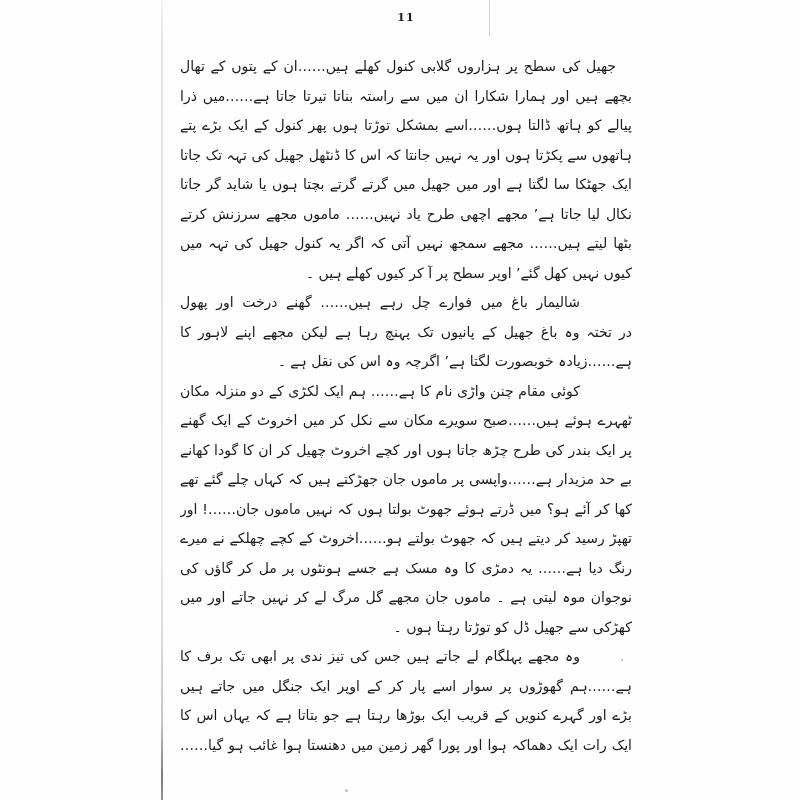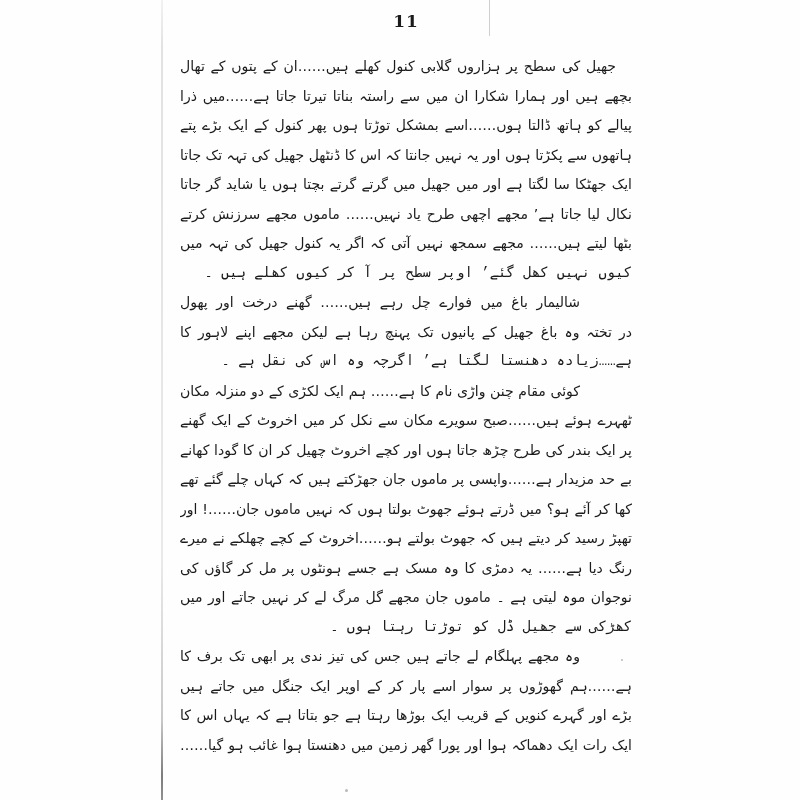--- a/index.html
+++ b/index.html
@@ -45,21 +45,21 @@
   .speck.s2 { left: 621px; top: 659px; width: 2px; height: 2px; }
 
   .page-number {
     position: absolute;
     top: 11px;
     left: 180px;
     width: 452px;
     text-align: center;
     font-family: "DejaVu Serif", serif;
     font-weight: bold;
-    font-size: 17px;
+    font-size: 11px;
     color: #1b1b1b;
     letter-spacing: 1px;
   }
 
   .text-block {
     position: absolute;
     top: 52px;
     left: 180px;
     width: 452px;
     color: #1b1b1b;
@@ -73,21 +73,21 @@
     line-height: 29.5px;
     white-space: nowrap;
     overflow: hidden;
     text-align: right;
   }
   .jst {
     white-space: normal;
     text-align: justify;
     text-align-last: justify;
   }
-  .end { text-align: left; text-align-last: right; font-family: Liberation Mono, monospace; }
+  .end { text-align: left; text-align-last: right; }
   .ind-sm { padding-right: 16px; }
   .ind-lg { padding-right: 52px; }
 </style>
 </head>
 <body>
 
 <div class="scan-page">
 
   <div class="fold-line"></div>
   <div class="top-artifact"></div>
@@ -105,21 +105,21 @@
       <div class="ln jst">ہاتھوں سے پکڑتا ہوں اور یہ نہیں جانتا کہ اس کا ڈنٹھل جھیل کی تہہ تک جاتا ہے…… یکدم</div>
       <div class="ln jst">ایک جھٹکا سا لگتا ہے اور میں جھیل میں گرتے گرتے بچتا ہوں یا شاید گر جاتا ہوں اور مجھے</div>
       <div class="ln jst">نکال لیا جاتا ہے’ مجھے اچھی طرح یاد نہیں…… ماموں مجھے سرزنش کرتے ہیں اور اپنے پاس</div>
       <div class="ln jst">بٹھا لیتے ہیں…… مجھے سمجھ نہیں آتی کہ اگر یہ کنول جھیل کی تہہ میں سے آ رہے ہیں تو وہیں</div>
       <div class="ln end">کیوں نہیں کھل گئے’ اوپر سطح پر آ کر کیوں کھلے ہیں ۔</div>
     </div>
 
     <div class="para">
       <div class="ln jst ind-lg">شالیمار باغ میں فوارے چل رہے ہیں…… گھنے درخت اور پھول ہیں……تختہ</div>
       <div class="ln jst">در تختہ وہ باغ جھیل کے پانیوں تک پہنچ رہا ہے لیکن مجھے اپنے لاہور کا شالیمار زیادہ اچھا لگتا</div>
-      <div class="ln end">ہے……زیادہ دھنستا لگتا ہے’ اگرچہ وہ اس کی نقل ہے ۔</div>
+      <div class="ln end">ہے……زیادہ خوبصورت لگتا ہے’ اگرچہ وہ اس کی نقل ہے ۔</div>
     </div>
 
     <div class="para">
       <div class="ln jst ind-lg">کوئی مقام چنن واڑی نام کا ہے…… ہم ایک لکڑی کے دو منزلہ مکان میں</div>
       <div class="ln jst">ٹھہرے ہوئے ہیں……صبح سویرے مکان سے نکل کر میں اخروٹ کے ایک گھنے درخت</div>
       <div class="ln jst">پر ایک بندر کی طرح چڑھ جاتا ہوں اور کچے اخروٹ چھیل کر ان کا گودا کھانے لگتا ہوں جو</div>
       <div class="ln jst">بے حد مزیدار ہے……واپسی پر ماموں جان جھڑکتے ہیں کہ کہاں چلے گئے تھے اور اخروٹ</div>
       <div class="ln jst">کھا کر آئے ہو؟ میں ڈرتے ہوئے جھوٹ بولتا ہوں کہ نہیں ماموں جان……! اور وہ ایک</div>
       <div class="ln jst">تھپڑ رسید کر دیتے ہیں کہ جھوٹ بولتے ہو……اخروٹ کے کچے چھلکے نے میرے ہونٹوں کو</div>
       <div class="ln jst">رنگ دیا ہے…… یہ دمڑی کا وہ مسک ہے جسے ہونٹوں پر مل کر گاؤں کی مٹیار تعویذوں والا</div>

